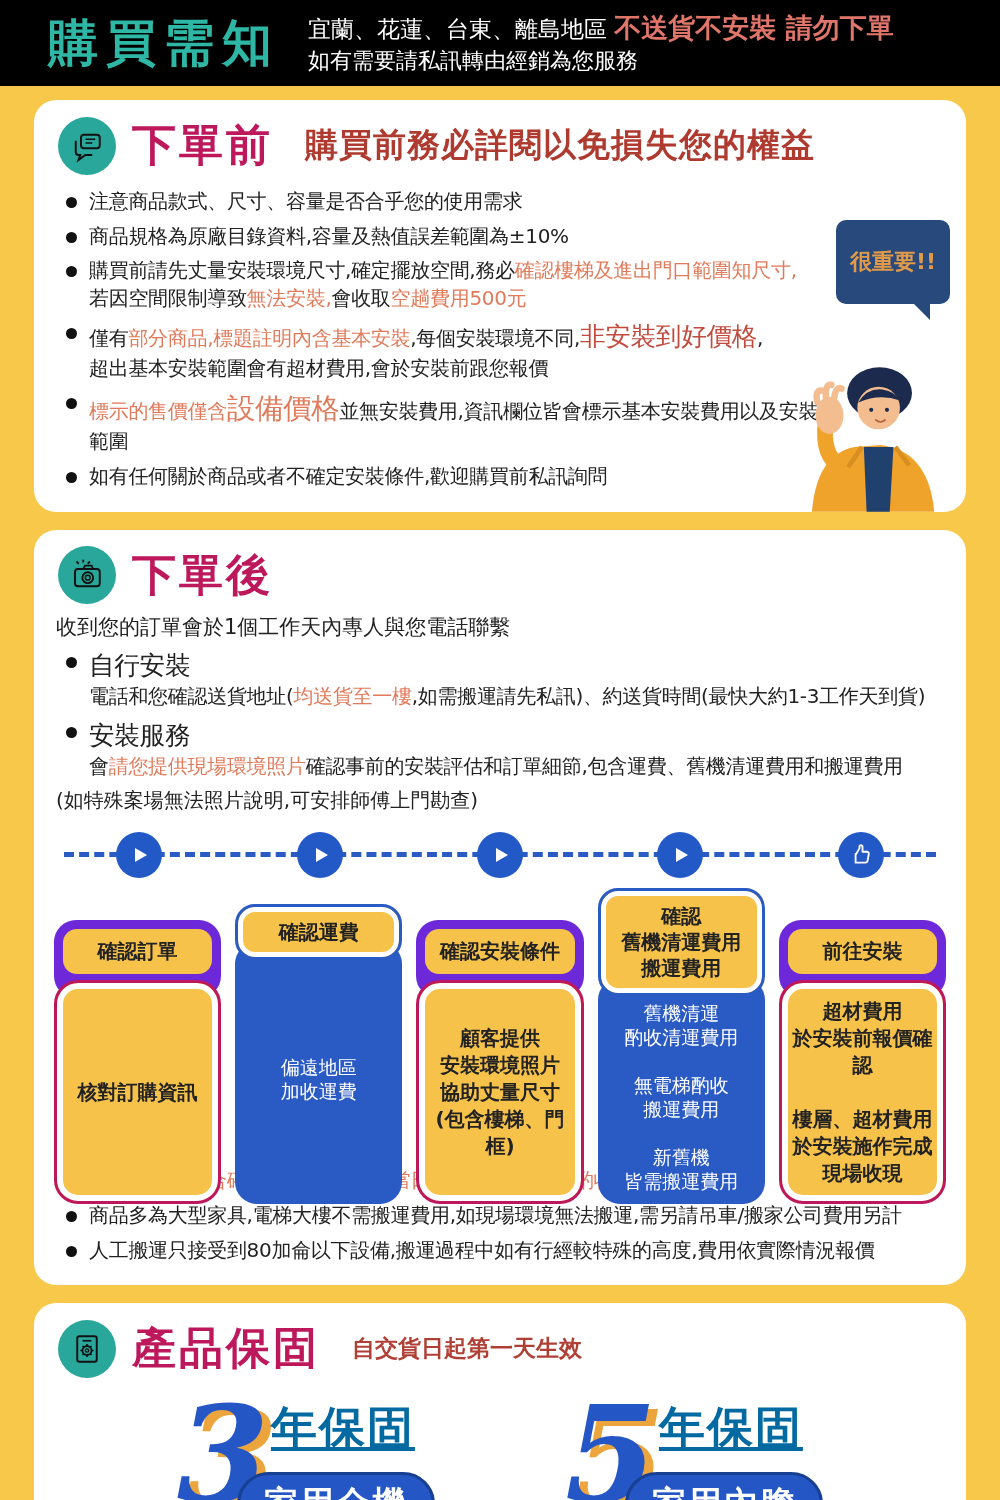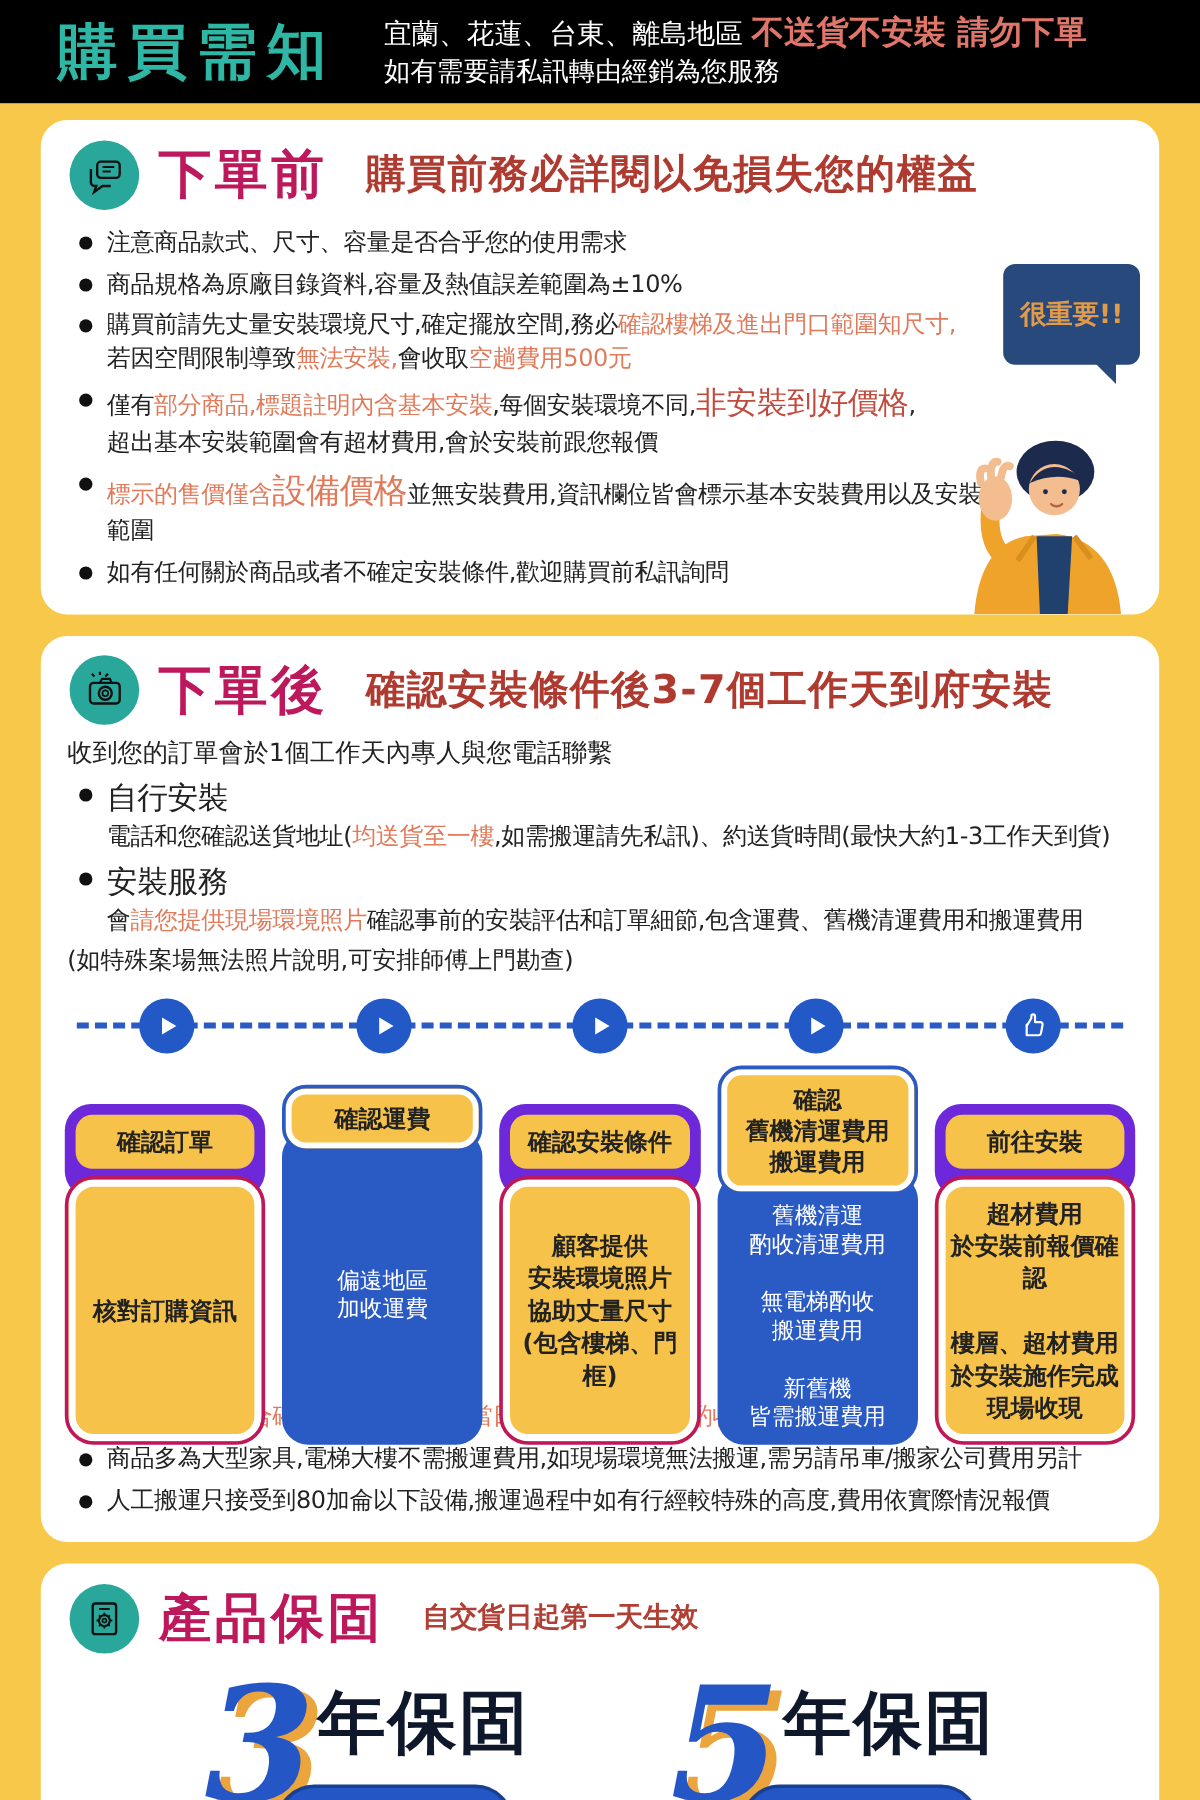--- a/index.html
+++ b/index.html
@@ -5,21 +5,21 @@
   html,body{margin:0;padding:0;}
   body{
     width:1000px;height:1500px;overflow:hidden;
     background:#f8c84b;
     font-family:"DejaVu Sans","Liberation Sans",sans-serif;
     color:#222;
   }
   
   .banner{
     height:86px;background:#000;display:flex;align-items:center;
-    padding:0 12px 0 48px;gap:40px;
+    padding:0 12px 0 48px;gap:28px;
   }
   .banner-title{
     font-size:50px;font-weight:700;color:#2fb7a6;letter-spacing:8px;white-space:nowrap;
   }
   .banner-right{line-height:1.35;}
   .banner-line1{font-size:23px;color:#fff;}
   .banner-line1 .warn{color:#e0756a;font-size:27px;font-weight:700;}
   .banner-line2{font-size:22px;color:#fff;}
 
   
@@ -100,21 +100,21 @@
   
   .s3-head-text{line-height:1.35;margin-left:16px;}
   .s3-red{font-size:23px;font-weight:700;color:#b04036;}
   .warranty-row{display:flex;justify-content:space-around;padding:10px 60px 4px 60px;}
   .witem{display:flex;align-items:flex-start;}
   .wnum{
     font-family:"DejaVu Serif","Liberation Serif",serif;font-style:italic;font-weight:700;
     font-size:132px;line-height:0.92;color:#2456c6;text-shadow:9px 5px 0 #eca43c;
   }
   .wcol{display:flex;flex-direction:column;margin-left:2px;}
-  .wsuf{font-size:57px;font-weight:800;color:#0f172a;margin-top:4px;letter-spacing:2px;}
+  .wsuf{font-size:46px;font-weight:800;color:#0369a1;margin-top:4px;letter-spacing:2px;text-decoration:underline;}
   .wpill{
     margin-top:12px;margin-left:-34px;position:relative;z-index:2;align-self:flex-start;
     background:#2456c6;border:3px solid #173f92;border-radius:32px;color:#fff;
     font-size:34px;font-weight:700;padding:6px 24px;letter-spacing:2px;
   }
   svg{display:block;}
 </style>
 </head>
 <body>
 
@@ -189,21 +189,20 @@
     <div class="badge-circle">
       <svg width="36" height="36" viewBox="0 0 24 24">
         <rect x="4" y="8" width="16.5" height="11.5" rx="2" fill="none" stroke="#111" stroke-width="1.3"></rect>
         <circle cx="12.5" cy="13.8" r="3.6" fill="none" stroke="#111" stroke-width="1.3"></circle>
         <circle cx="12.5" cy="13.8" r="1.6" fill="none" stroke="#111" stroke-width="1"></circle>
         <path d="M9.5 8l1.2-2.2h4.4L16 8" fill="none" stroke="#111" stroke-width="1.2"></path>
         <path d="M6.5 4.5L5 3M9.5 3.6V1.8M12.5 4.5L14 3" stroke="#111" stroke-width="1.2"></path>
       </svg>
     </div>
     <div class="badge-label">下單後</div>
-    <div class="sec-title">確認安裝條件後3-7個工作天到府安裝</div>
   </div>
 
   <p class="intro">收到您的訂單會於1個工作天內專人與您電話聯繫</p>
   <ul class="bullets">
       <li class="bullet">
         <span class="dot"></span>
         <p class="bt"><span class="seg-tbig">自行安裝<br></span><span class="seg-n">電話和您確認送貨地址(</span><span class="seg-o">均送貨至一樓</span><span class="seg-n">,如需搬運請先私訊)、約送貨時間(最快大約1-3工作天到貨)</span></p>
       </li>
       <li class="bullet">
         <span class="dot"></span>

